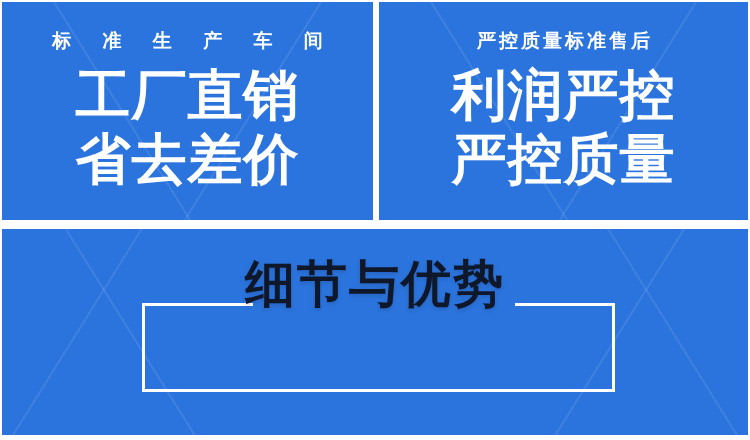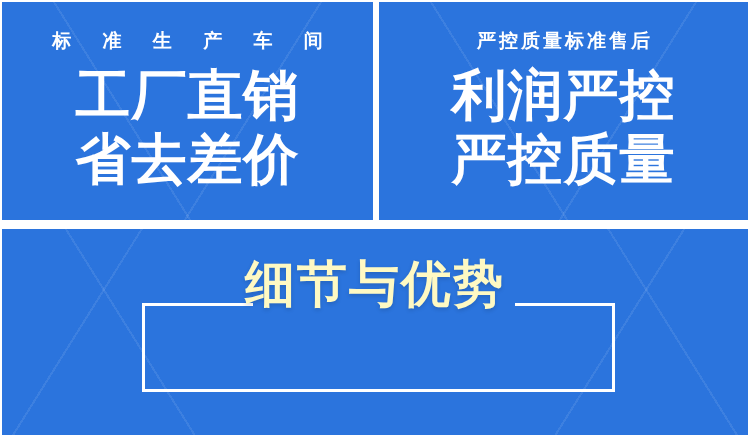--- a/index.html
+++ b/index.html
@@ -121,21 +121,21 @@
     background: #2b74dd;
   }
 
   #bottom-title {
     position: absolute;
     z-index: 3;
     left: 0;
     right: 0;
     top: 30px;
     text-align: center;
-    color: #fef9c3;
+    color: #0f172a;
     font-weight: bold;
     font-size: 50px;
     line-height: 1;
     letter-spacing: 2px;
     white-space: nowrap;
     text-shadow: 0 2px 4px rgba(0,0,0,0.14);
   }
 </style>
 </head>
 <body>

